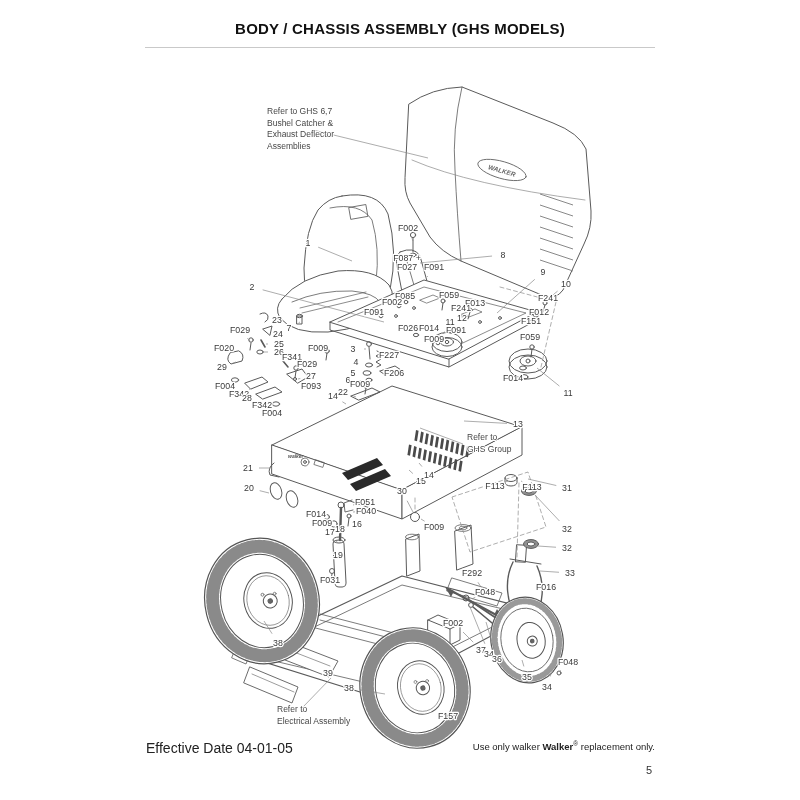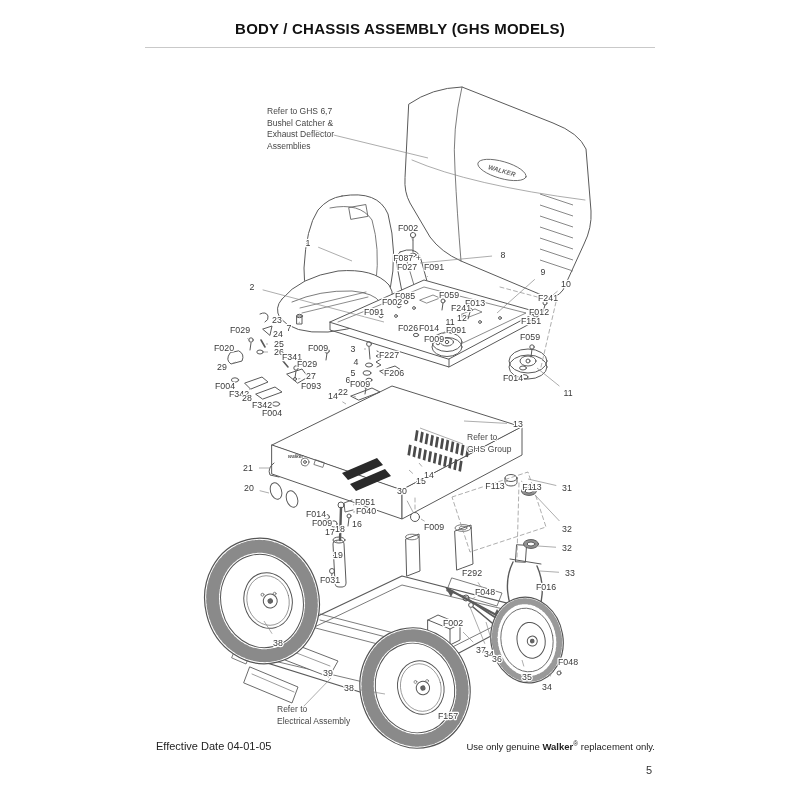--- a/index.html
+++ b/index.html
@@ -2,21 +2,21 @@
 <html><head>
 <meta charset="utf-8">
 <style>
   html,body{margin:0;padding:0;background:#fff;}
   .page{position:relative;width:800px;height:800px;background:#fff;overflow:hidden;
         font-family:"Liberation Sans",sans-serif;}
   .title{position:absolute;top:20px;left:0;right:0;text-align:center;margin:0;
          font-size:15px;font-weight:bold;color:#111;letter-spacing:.2px;}
   .rule{position:absolute;top:47px;left:145px;width:510px;height:0;
         border-top:1px solid #c9c9c9;}
-  .footer-left{position:absolute;left:156px;top:740px;font-size:11px;color:#222;}
+  .footer-left{position:absolute;left:146px;top:740px;font-size:14px;color:#222;}
   .footer-right{position:absolute;right:145px;top:740px;font-size:9.5px;color:#222;}
   .footer-right b{font-weight:bold;}
   .footer-right sup{font-size:6.5px;}
   .pageno{position:absolute;right:148px;top:764px;font-size:11px;color:#333;}
   svg{position:absolute;left:0;top:0;}
   svg text{font-family:"Liberation Sans",sans-serif;}
   .co{font-size:8.8px;fill:#3a3a3a;text-anchor:middle;paint-order:stroke;
       stroke:#fff;stroke-width:2.5px;stroke-linejoin:round;}
   .note{font-size:8.5px;fill:#474747;paint-order:stroke;stroke:#fff;stroke-width:2px;}
   .logo{font-size:6.5px;font-weight:bold;font-style:italic;fill:#666;text-anchor:middle;}
@@ -427,15 +427,15 @@
         <text x="267" y="137" class="note">Exhaust Deflector</text>
         <text x="267" y="148.5" class="note">Assemblies</text>
         <text x="467" y="440" class="note">Refer to</text>
         <text x="467" y="451.5" class="note">GHS Group</text>
         <text x="277" y="712" class="note">Refer to</text>
         <text x="277" y="723.5" class="note">Electrical Assembly</text>
       </g>
   </svg>
 
   <span class="footer-left">Effective Date 04-01-05</span>
-  <span class="footer-right"><span>Use only genuine </span><b>Walker</b><sup>®</sup><span> replacement only.</span></span>
+  <span class="footer-right"><span>Use only walker </span><b>Walker</b><sup>®</sup><span> replacement only.</span></span>
   <span class="pageno">5</span>
 </div>
 
 </body></html>

